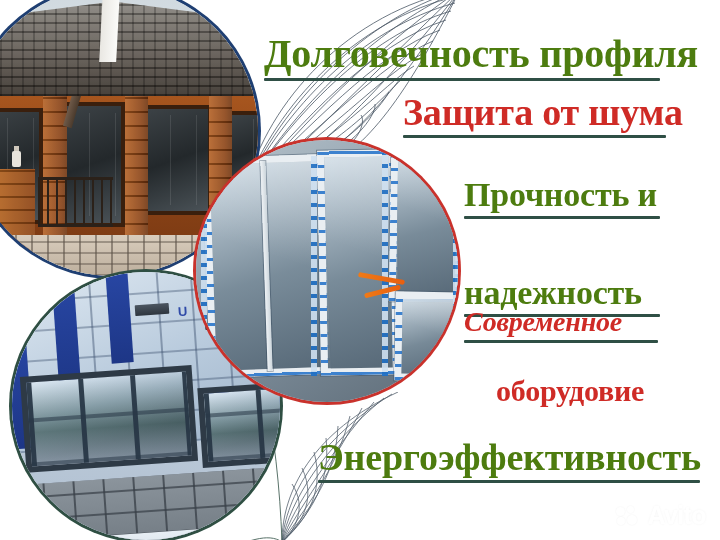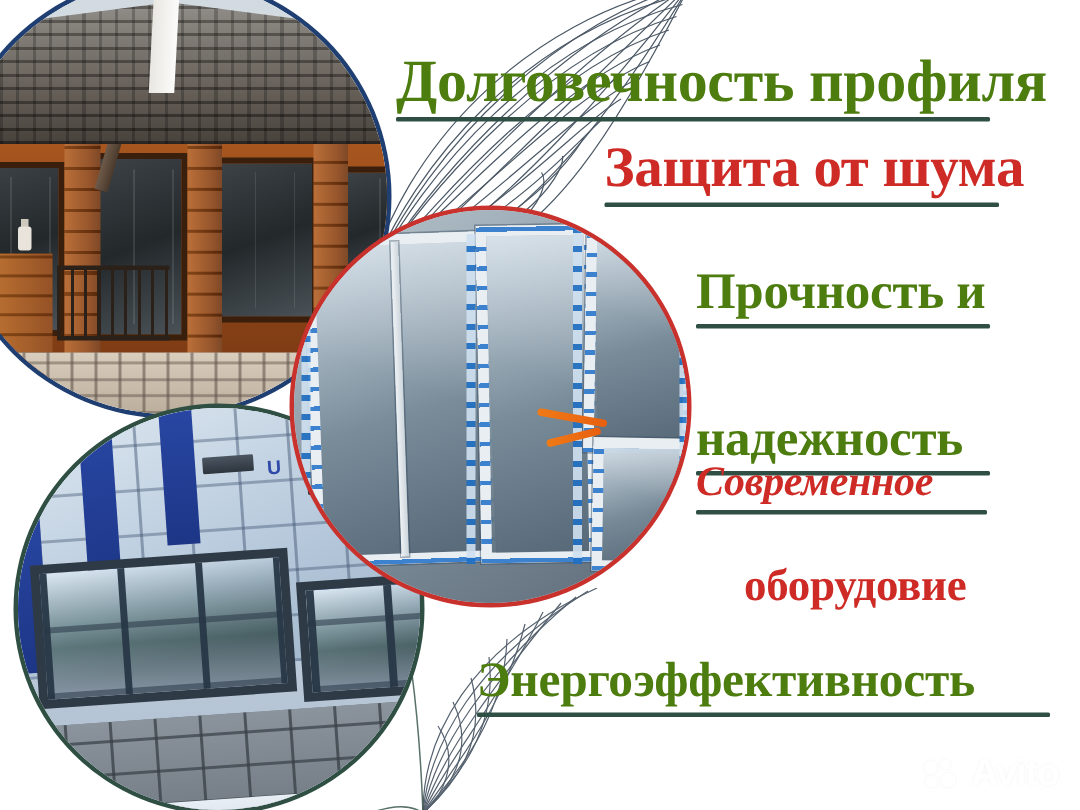--- a/index.html
+++ b/index.html
@@ -231,21 +231,21 @@
   #l4 .rule{width:196px;}
 
   #l5{left:464px;top:308px;z-index:9;}
   #l5 .txt{font-size:28px;font-style:italic;}
   #l5 .rule{width:194px;}
 
   #l6{left:464px;top:376px;z-index:9;margin-left:32px;}
   #l6 .txt{font-size:30px;}
 
   #l7{left:318px;top:438px;z-index:9;}
-  #l7 .txt{font-size:33px;}
+  #l7 .txt{font-size:38px;text-align:center;}
   #l7 .rule{width:382px;}
 
   
   #avito{
     position:absolute;right:14px;bottom:10px;
     display:flex;align-items:center;gap:5px;
     z-index:12;opacity:.62;
   }
   #avito .mark{position:relative;width:26px;height:20px;}
   #avito .mark i{position:absolute;display:block;border-radius:50%;background:#ffffff;

